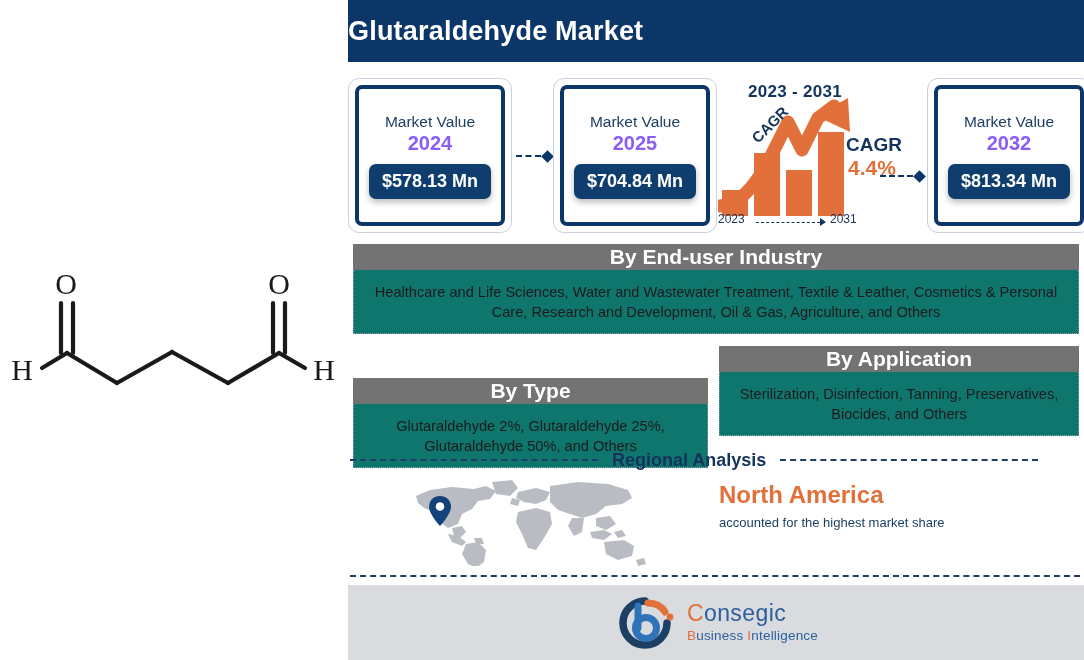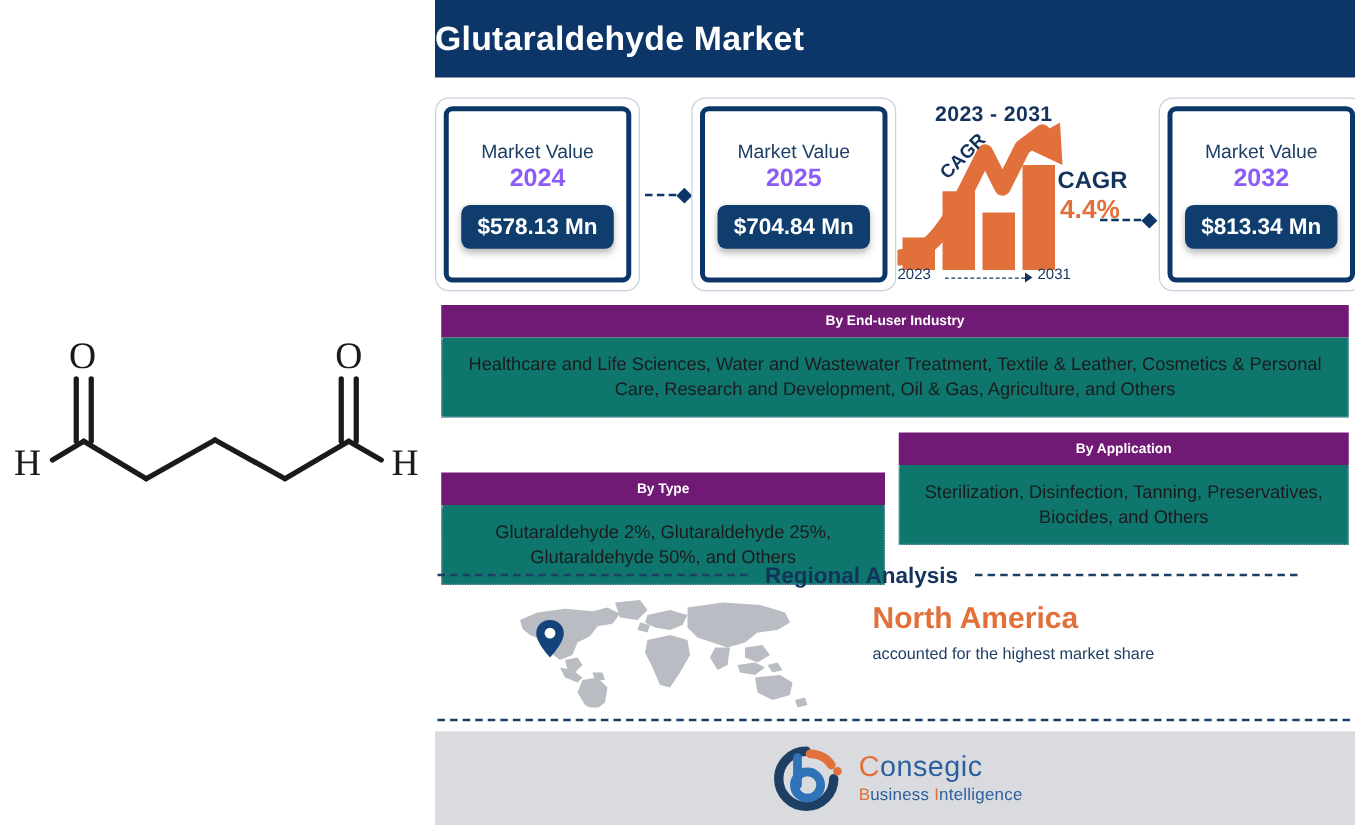--- a/index.html
+++ b/index.html
@@ -99,22 +99,22 @@
     display:flex;align-items:center;
   }
   .cagr-axis-arrow .dash{height:0;border-top:1.5px dashed #14335c;flex:1;}
   .cagr-axis-arrow .head{
     width:0;height:0;border-left:6px solid #14335c;
     border-top:4px solid transparent;border-bottom:4px solid transparent;
   }
 
   
   .seg-head{
-    background:#701a75;color:#ffffff;text-align:center;
-    font-size:11px;font-weight:bold;
+    background:#737373;color:#ffffff;text-align:center;
+    font-size:21px;font-weight:bold;
     display:flex;align-items:center;justify-content:center;
   }
   .seg-body{
     border:1.6px dotted #8ba0b8;border-top:none;
     background:#0f766e;color:#1b1b1b;
     font-size:14.6px;line-height:20px;text-align:center;
     display:flex;align-items:center;justify-content:center;
     padding:6px 8px;box-sizing:border-box;
   }
 
@@ -136,21 +136,21 @@
     display:flex;align-items:center;
   }
   .rd-line{height:0;border-top:2.5px dashed #1d3f66;}
   .rd-line.left{width:248px;margin-left:2px;}
   .rd-line.right{width:258px;}
   .region-title{
     color:#14335c;font-size:18px;font-weight:bold;padding:0 14px;white-space:nowrap;
   }
 
   .region-map{position:absolute;left:52px;top:476px;width:260px;height:90px;}
-  .region-text{position:absolute;left:350px;top:480px;width:330px;}
+  .region-text{position:absolute;left:371px;top:480px;width:330px;}
   .region-name{color:#e2703a;font-size:24px;font-weight:bold;line-height:30px;}
   .region-sub{color:#1d3f66;font-size:13px;line-height:21px;margin-top:2px;}
 
   .bottom-divider{
     position:absolute;left:2px;top:575px;width:730px;height:0;
     border-top:2.5px dashed #1d3f66;
   }
 
   
   .footer{

